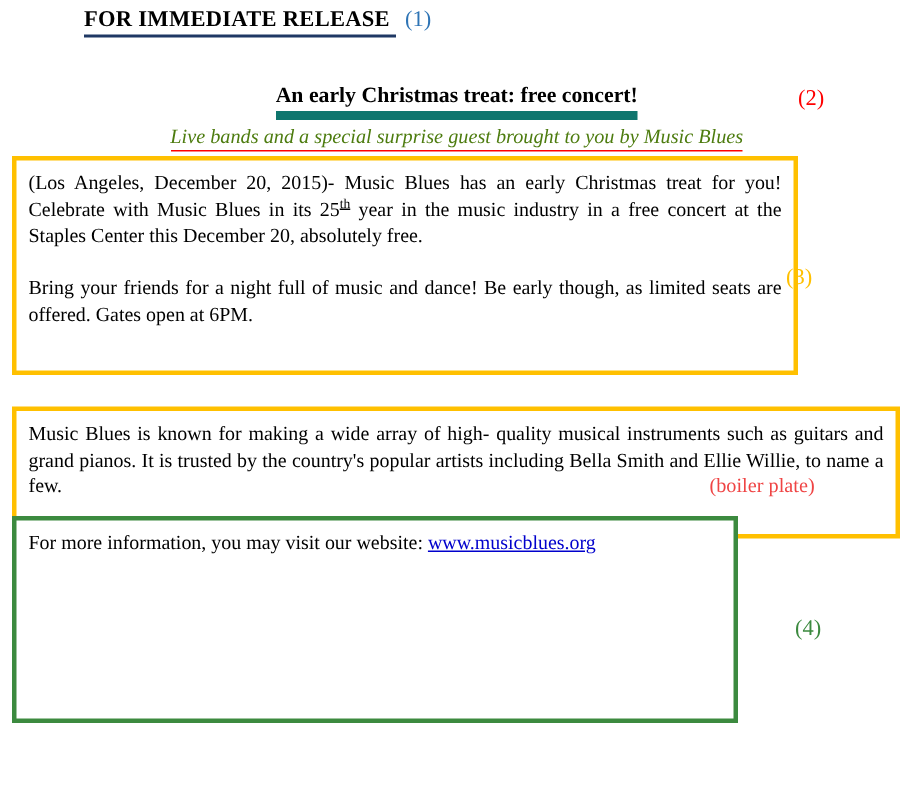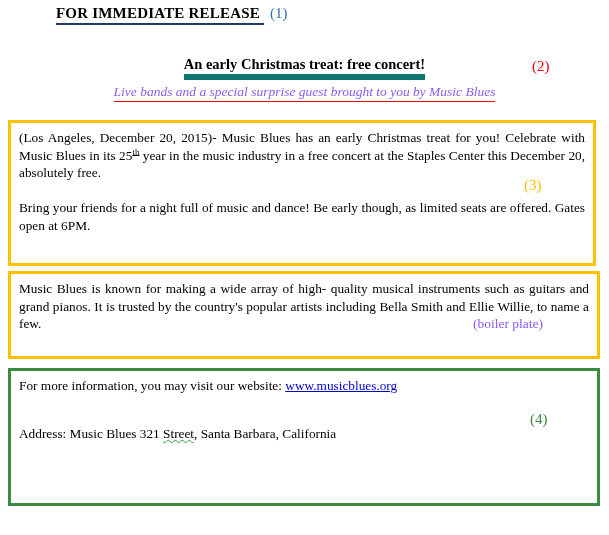--- a/index.html
+++ b/index.html
@@ -65,21 +65,21 @@
     position: absolute;
     left: 0;
     top: 82px;
     width: 609px;
     text-align: center;
   }
   .subhead {
     display: inline-block;
     font-style: italic;
     font-size: 13.5px;
-    color: #8b5cf6;
+    color: #4d7c0f;
     border-bottom: 1.5px solid #FF0000;
     padding-bottom: 1px;
     white-space: pre;
   }
   .annot-2 {
     position: absolute;
     left: 532px;
     top: 58px;
     color: #FF0000;
     font-size: 15px;
@@ -113,36 +113,36 @@
   .spacer-line {
     height: 17.5px;
   }
   sup.ordinal {
     font-size: 9px;
     vertical-align: super;
     line-height: 0;
     text-decoration: underline;
   }
 
-  #box-3 { left: 8px; top: 120px; width: 588px; height: 146px; }
+  #box-3 { left: 8px; top: 104px; width: 524px; height: 146px; }
   #box-boiler { left: 8px; top: 271px; width: 592px; height: 88px; }
-  #box-4 { left: 8px; top: 368px; width: 592px; height: 138px; }
+  #box-4 { left: 8px; top: 344px; width: 484px; height: 138px; }
 
   .annot-3 {
     position: absolute;
     left: 524px;
     top: 177px;
     color: #FFC000;
     font-size: 15px;
   }
   .annot-boiler {
     position: absolute;
     left: 473px;
     top: 316px;
-    color: #8b5cf6;
+    color: #ef4444;
     font-size: 13.5px;
     white-space: pre;
   }
   .annot-4 {
     position: absolute;
     left: 530px;
     top: 411px;
     color: #3C8A3F;
     font-size: 15px;
   }
@@ -197,16 +197,15 @@
   <div class="box-body">
     <p>Music Blues is known for making a wide array of high- quality musical instruments such as guitars and grand pianos. It is trusted by the country's popular artists including Bella Smith and Ellie Willie, to name a few.</p>
   </div>
 </div>
 <div class="annot annot-boiler">(boiler plate)</div>
 
 <div class="box box-green" id="box-4">
   <div class="box-body">
     <p class="contact-line"><span>For more information, you may visit our website: </span><span class="link">www.musicblues.org</span></p>
     <div class="contact-gap"></div>
-    <p class="contact-line"><span>Address:  Music Blues 321 </span><span class="grammar">Street</span><span>, Santa Barbara, California</span></p>
   </div>
 </div>
 <div class="annot annot-4">(4)</div>
 
 </body></html>

